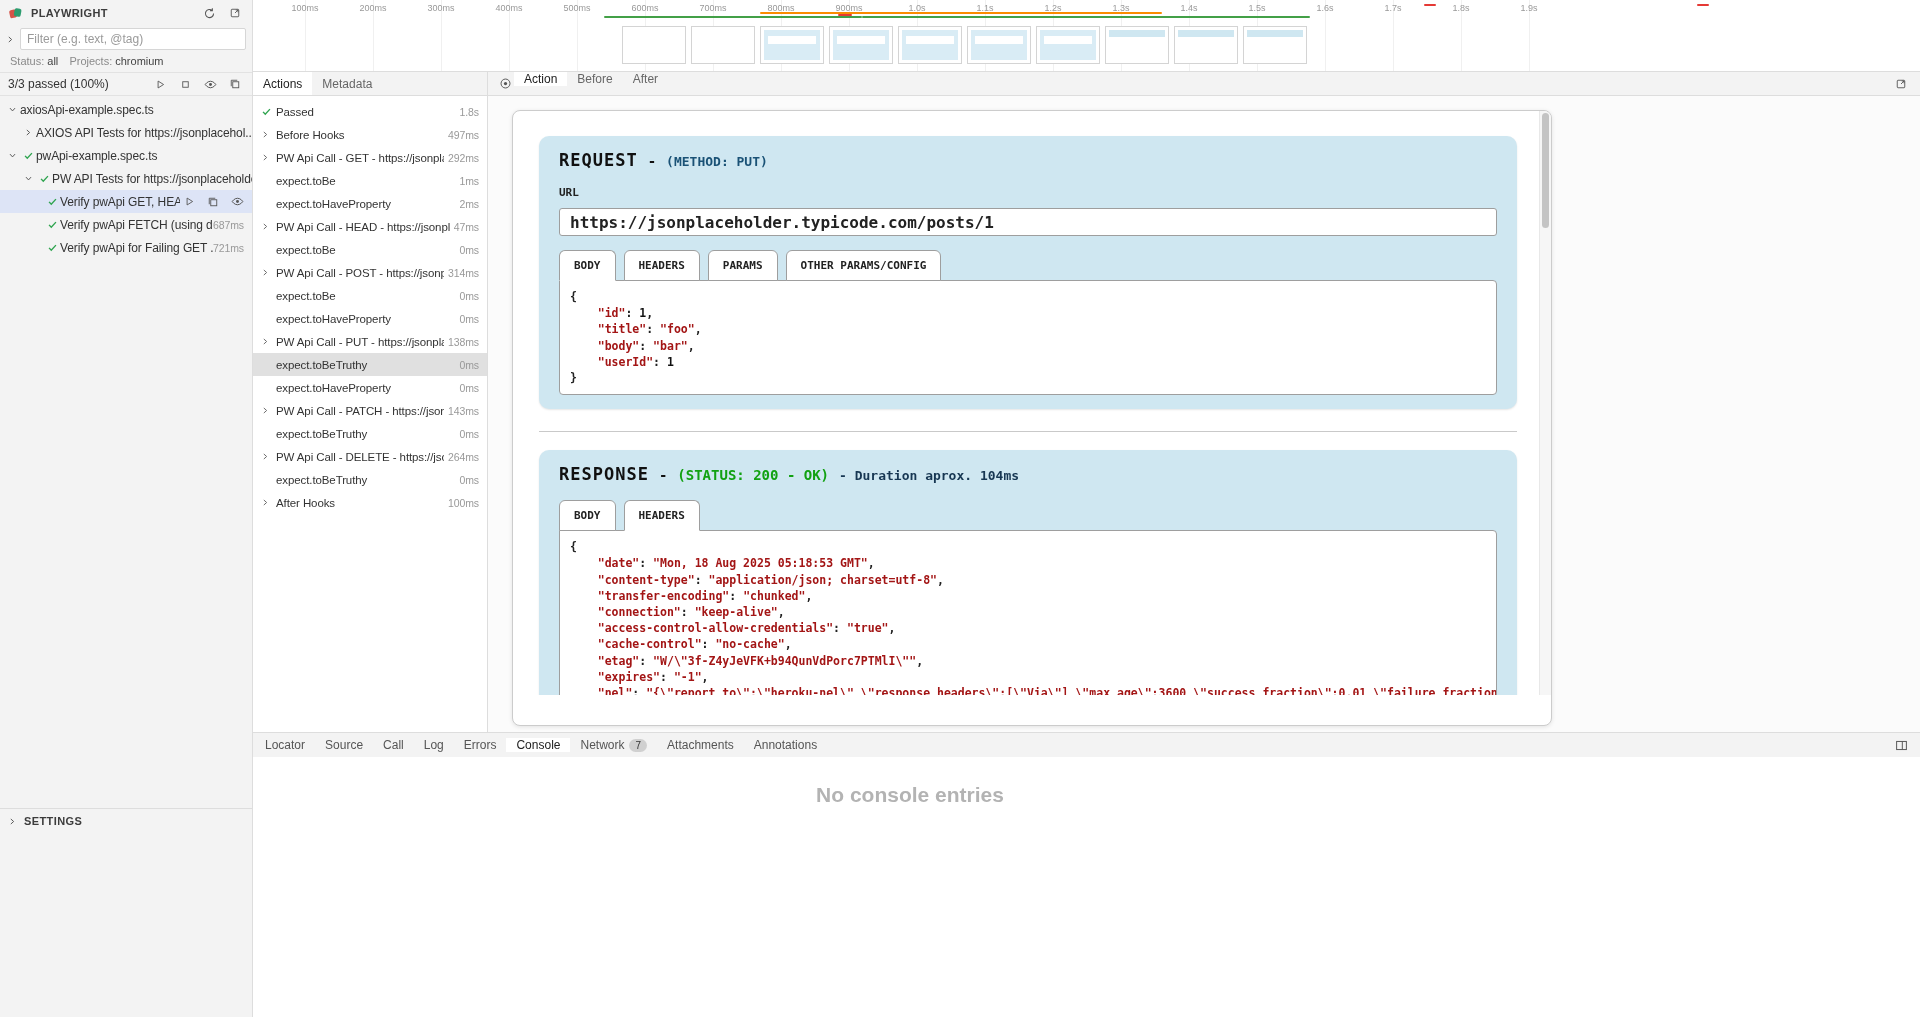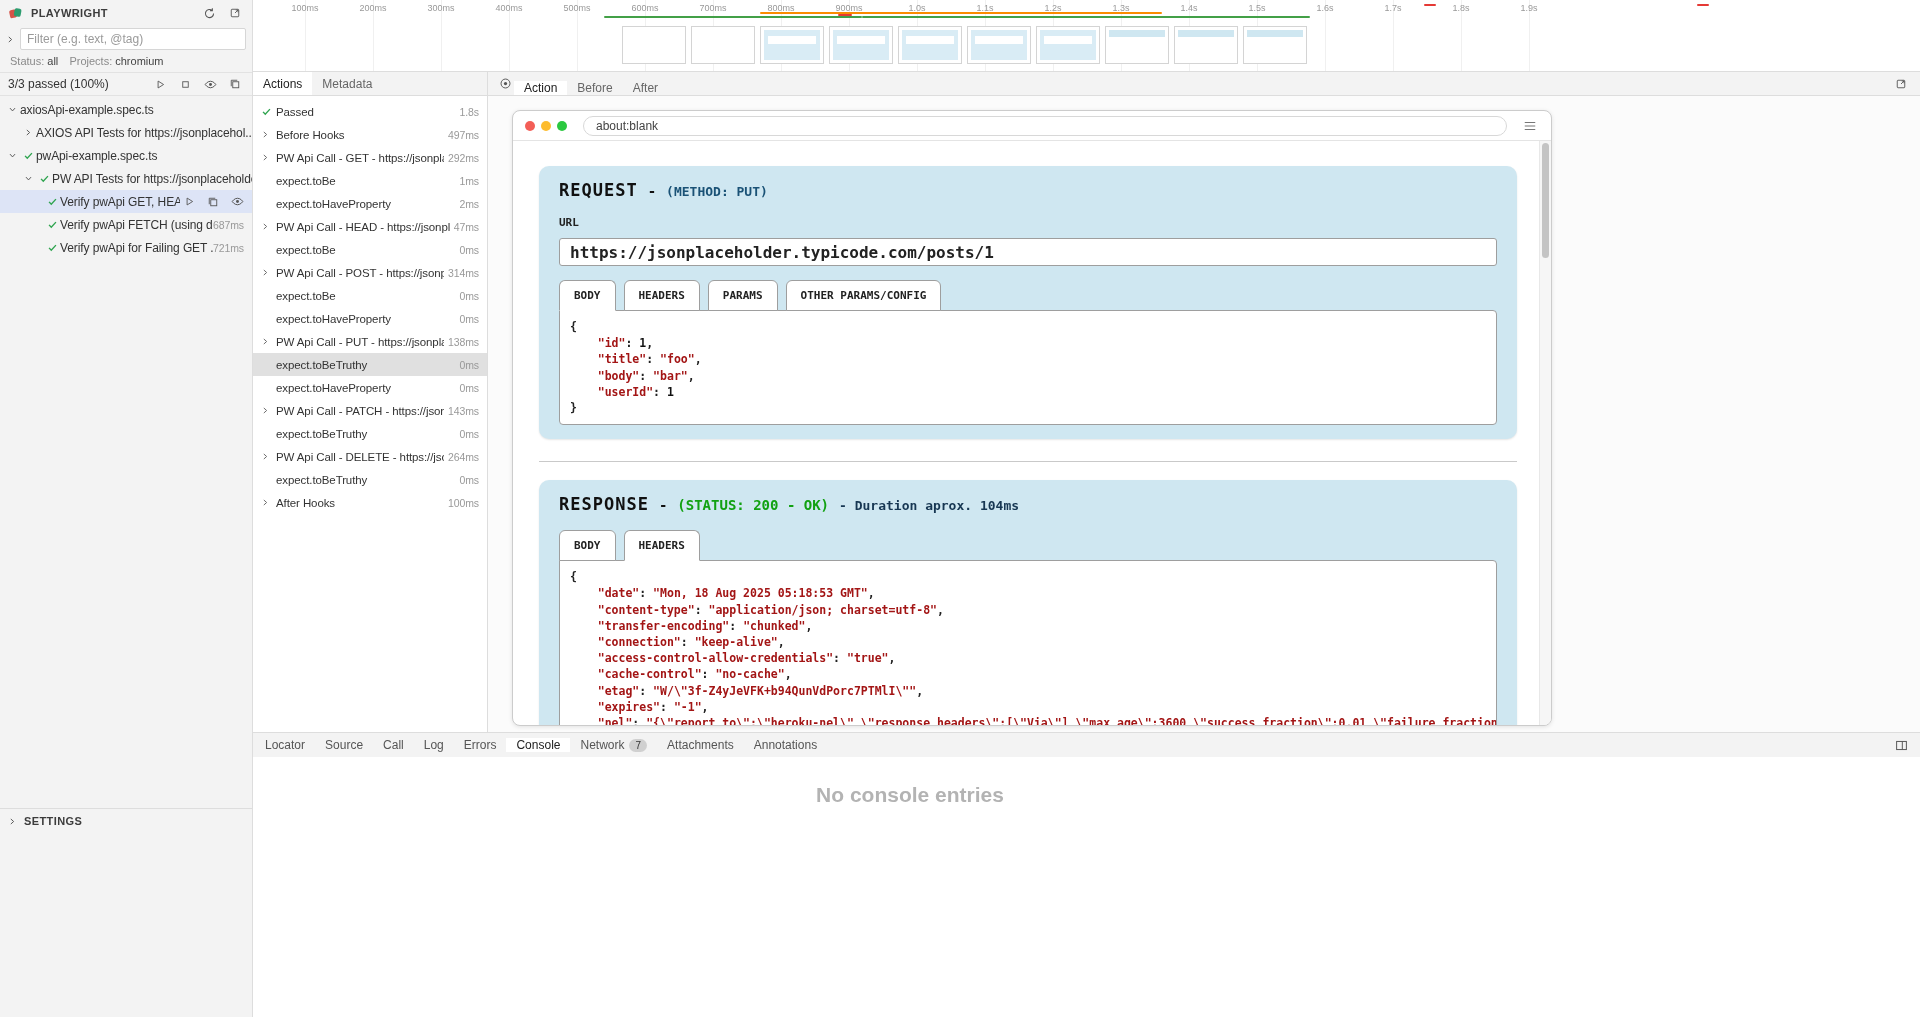--- a/index.html
+++ b/index.html
@@ -45,21 +45,21 @@
   .ptab { padding:0 10px; font-size:12px; color:#666; display:flex; align-items:center; cursor:pointer; }
   .ptab.active { background:#fff; color:#222; }
   #action-list { padding-top:4px; }
   .action-row { display:flex; align-items:center; height:23px; font-size:11.5px; letter-spacing:-.1px; color:#333; padding-left:8px; cursor:pointer; }
   .action-row.selected { background:#e0e0e0; }
   .action-row .aicon { width:15px; flex:none; display:flex; color:#666; }
   .action-row .lbl { flex:1; white-space:nowrap; overflow:hidden; }
   .action-row .time { font-size:10.5px; color:#999; padding:0 8px 0 4px; flex:none; }
 
   
-  #detail-tabbar { position:absolute; left:488px; top:72px; width:1432px; height:24px; background:#f3f3f3; border-bottom:1px solid #ddd; display:flex; align-items:flex-end; padding-left:8px; }
+  #detail-tabbar { position:absolute; left:488px; top:72px; width:1432px; height:24px; background:#f3f3f3; border-bottom:1px solid #ddd; display:flex; align-items:flex-start; padding-left:8px; }
   #detail-tabbar .icon-btn { align-self:center; }
   #detail-content { position:absolute; left:488px; top:96px; width:1432px; height:636px; background:#fbfbfb; }
   #browser-frame { position:absolute; left:24px; top:14px; width:1040px; height:616px; background:#fff; border:1px solid #ccc; border-radius:8px; box-shadow:0 1px 4px rgba(0,0,0,.10); overflow:hidden; }
   #window-bar { height:30px; display:flex; align-items:center; padding:0 12px; border-bottom:1px solid #e4e4e4; }
   .dot { width:10px; height:10px; border-radius:50%; margin-right:6px; flex:none; }
   #url-bar { flex:1; height:20px; border:1px solid #d8d8d8; border-radius:10px; margin:0 14px 0 10px; display:flex; align-items:center; padding-left:12px; font-size:12px; color:#444; }
   #viewport { position:relative; height:584px; overflow:hidden; font-family:"DejaVu Sans Mono",monospace; }
   #page-inner { position:absolute; left:26px; top:25px; width:978px; }
   .panel { background:#cfe7f1; border-radius:10px; padding:14px 20px; box-shadow:0 1px 2px rgba(0,0,0,.10); }
   .h-row { display:flex; align-items:baseline; gap:10px; font-weight:bold; height:24px; margin-bottom:12px; font-family:"DejaVu Sans Mono",monospace; }
@@ -482,33 +482,20 @@
     </div>
   <span class="icon-btn" style="margin-left:auto;margin-right:10px">
       <svg width="12" height="12" viewBox="0 0 16 16">
         <rect x="3" y="3" width="10" height="10" rx="1" fill="none" stroke="currentColor" stroke-width="1.2"></rect>
         <path d="M8 8l4-4M9 4h3v3" fill="none" stroke="currentColor" stroke-width="1.2"></path>
       </svg>
     </span>
 </div>
 <div id="detail-content">
   <div id="browser-frame">
-    <div id="window-bar">
-      <span class="dot" style="background:#f35e57"></span>
-      <span class="dot" style="background:#fdbc2e"></span>
-      <span class="dot" style="background:#2bc840"></span>
-      <div id="url-bar">
-          <span>about:blank</span>
-        </div>
-      <span class="icon-btn">
-          <svg width="14" height="14" viewBox="0 0 16 16">
-            <path d="M2 4h12M2 8h12M2 12h12" stroke="#777" stroke-width="1.4"></path>
-          </svg>
-        </span>
-    </div>
     <div id="viewport">
       <div id="page-inner">
         <div class="panel" id="req-panel">
           <div class="h-row">
             <span class="h-title">REQUEST</span>
             <span class="h-sep">-</span>
             <span class="h-method">(METHOD: PUT)</span>
           </div>
           <div class="url-label">URL</div>
           <div class="url-box">

